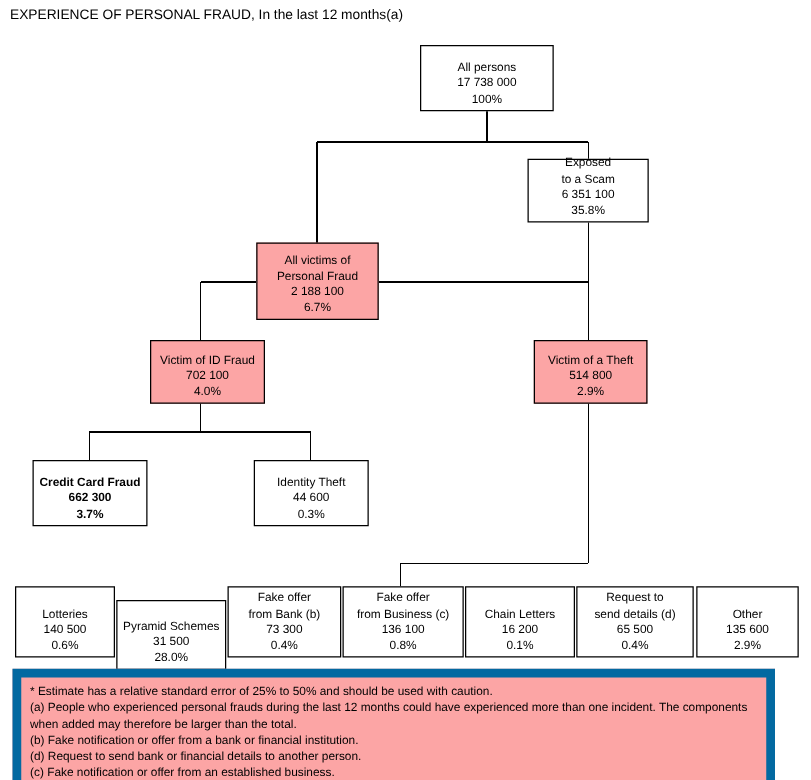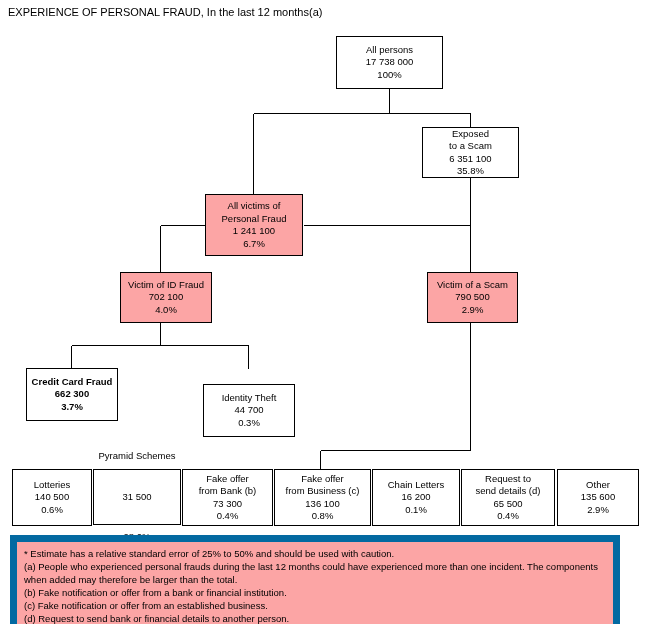--- a/index.html
+++ b/index.html
@@ -38,21 +38,21 @@
     pointer-events: none;
   }
   .node {
     position: absolute;
     box-sizing: border-box;
     border: 1px solid #000000;
     background: #ffffff;
     display: flex;
     flex-direction: column;
     align-items: center;
-    justify-content: center;
+    justify-content: flex-end;
     font-size: 9.5px;
     line-height: 12.5px;
     text-align: center;
     padding: 2px 3px;
   }
   .node.filled {
     background: #fca5a5;
   }
   .node .nlabel {
     white-space: pre-line;
@@ -118,55 +118,55 @@
   <div class="node" style="left:422px; top:127px; width:97px; height:51px;">
     <div class="nlabel">Exposed
 to a Scam</div>
     <div class="nvalue">6 351 100</div>
     <div class="npct">35.8%</div>
   </div>
 
   <div class="node filled" style="left:205px; top:194px; width:98px; height:62px;">
     <div class="nlabel">All victims of
 Personal Fraud</div>
-    <div class="nvalue">1 241 100</div>
+    <div class="nvalue">2 188 100</div>
     <div class="npct">6.7%</div>
   </div>
 
   <div class="node filled" style="left:120px; top:272px; width:92px; height:51px;">
     <div class="nlabel">Victim of ID Fraud</div>
     <div class="nvalue">702 100</div>
     <div class="npct">4.0%</div>
   </div>
 
   <div class="node filled" style="left:427px; top:272px; width:91px; height:51px;">
-    <div class="nlabel">Victim of a Scam</div>
-    <div class="nvalue">790 500</div>
+    <div class="nlabel">Victim of a Theft</div>
+    <div class="nvalue">514 800</div>
     <div class="npct">2.9%</div>
   </div>
 
   <div class="node" style="left:26px; top:368px; width:92px; height:53px;font-weight:bold;">
     <div class="nlabel">Credit Card Fraud</div>
     <div class="nvalue">662 300</div>
     <div class="npct">3.7%</div>
   </div>
 
-  <div class="node" style="left:203px; top:384px; width:92px; height:53px;">
+  <div class="node" style="left:203px; top:368px; width:92px; height:53px;">
     <div class="nlabel">Identity Theft</div>
-    <div class="nvalue">44 700</div>
+    <div class="nvalue">44 600</div>
     <div class="npct">0.3%</div>
   </div>
 
   <div class="node" style="left:12px; top:469px; width:80px; height:57px;">
     <div class="nlabel">Lotteries</div>
     <div class="nvalue">140 500</div>
     <div class="npct">0.6%</div>
   </div>
 
-  <div class="node" style="left:93px; top:469px; width:88px; height:56px;gap:28px;">
+  <div class="node" style="left:93px; top:480px; width:88px; height:56px;">
     <div class="nlabel">Pyramid Schemes</div>
     <div class="nvalue">31 500</div>
     <div class="npct">28.0%</div>
   </div>
 
   <div class="node" style="left:182px; top:469px; width:91px; height:57px;">
     <div class="nlabel">Fake offer
 from Bank (b)</div>
     <div class="nvalue">73 300</div>
     <div class="npct">0.4%</div>
@@ -195,17 +195,17 @@
   <div class="node" style="left:557px; top:469px; width:82px; height:57px;">
     <div class="nlabel">Other</div>
     <div class="nvalue">135 600</div>
     <div class="npct">2.9%</div>
   </div>
 
   <div id="notes">
     <p class="note">* Estimate has a relative standard error of 25% to 50% and should be used with caution.</p>
     <p class="note">(a) People who experienced personal frauds during the last 12 months could have experienced more than one incident. The components when added may therefore be larger than the total.</p>
     <p class="note">(b) Fake notification or offer from a bank or financial institution.</p>
+    <p class="note">(d) Request to send bank or financial details to another person.</p>
     <p class="note">(c) Fake notification or offer from an established business.</p>
-    <p class="note">(d) Request to send bank or financial details to another person.</p>
   </div>
 
 </div>
 
 </body></html>

